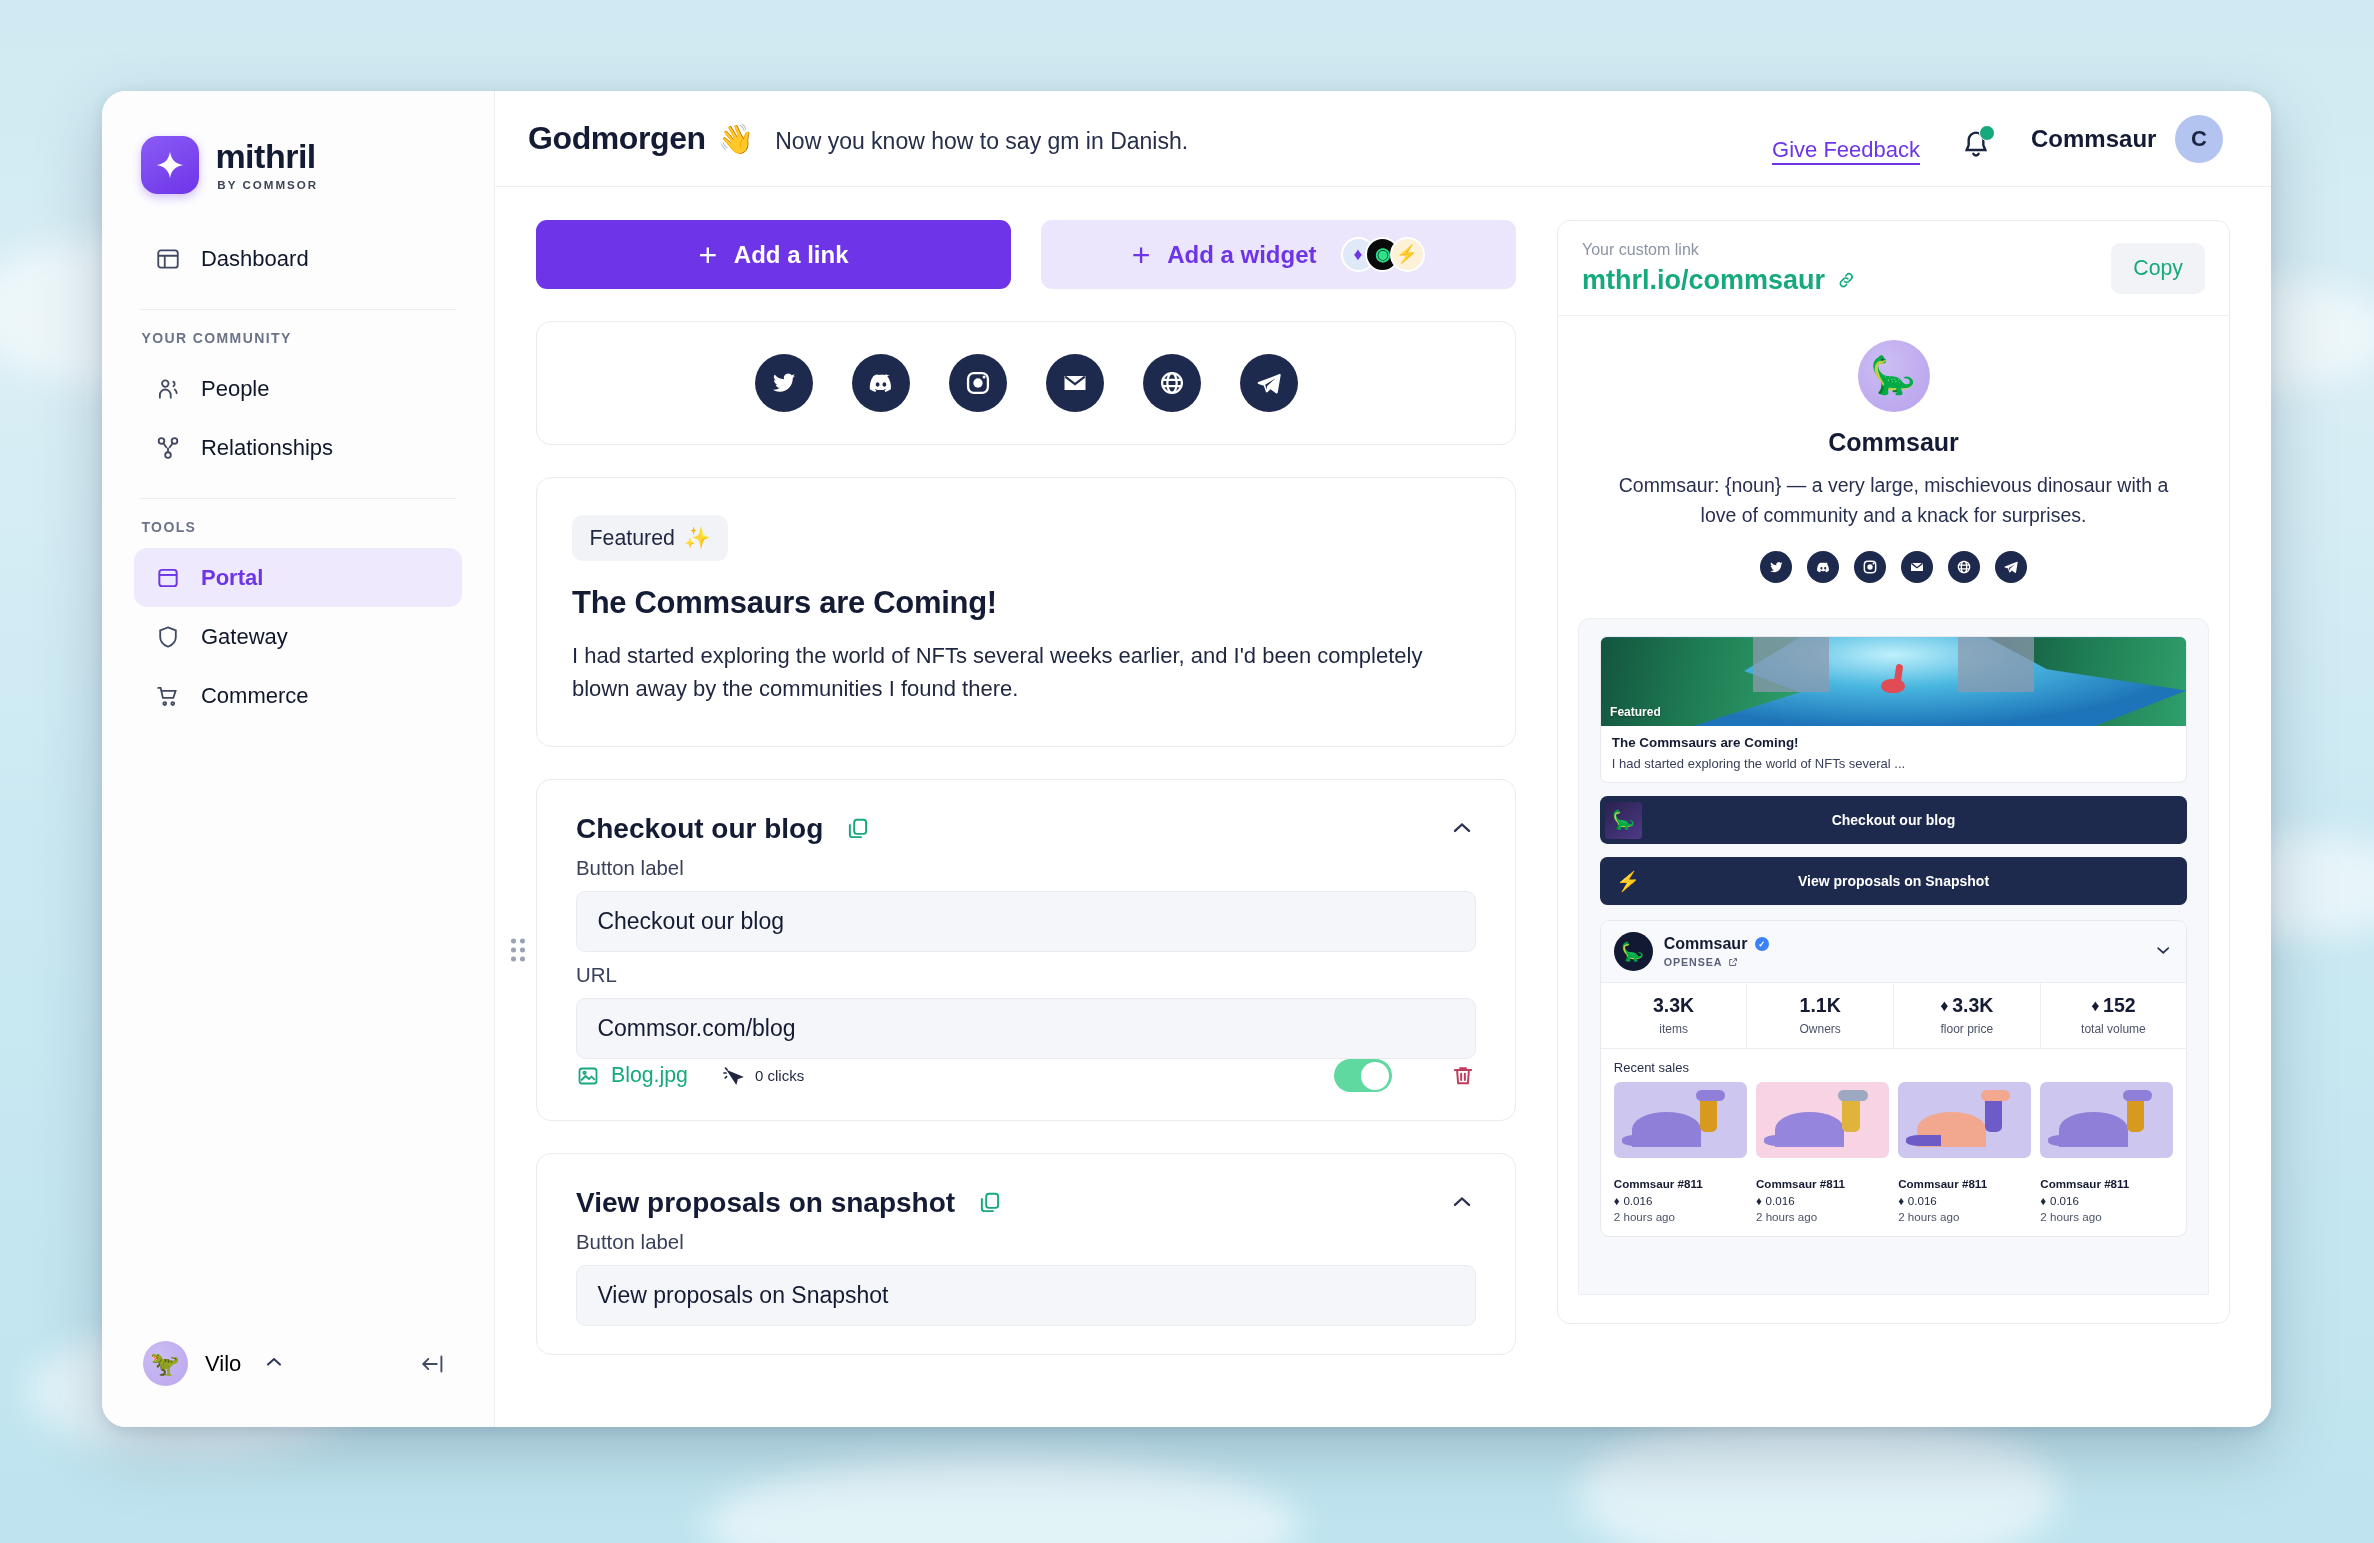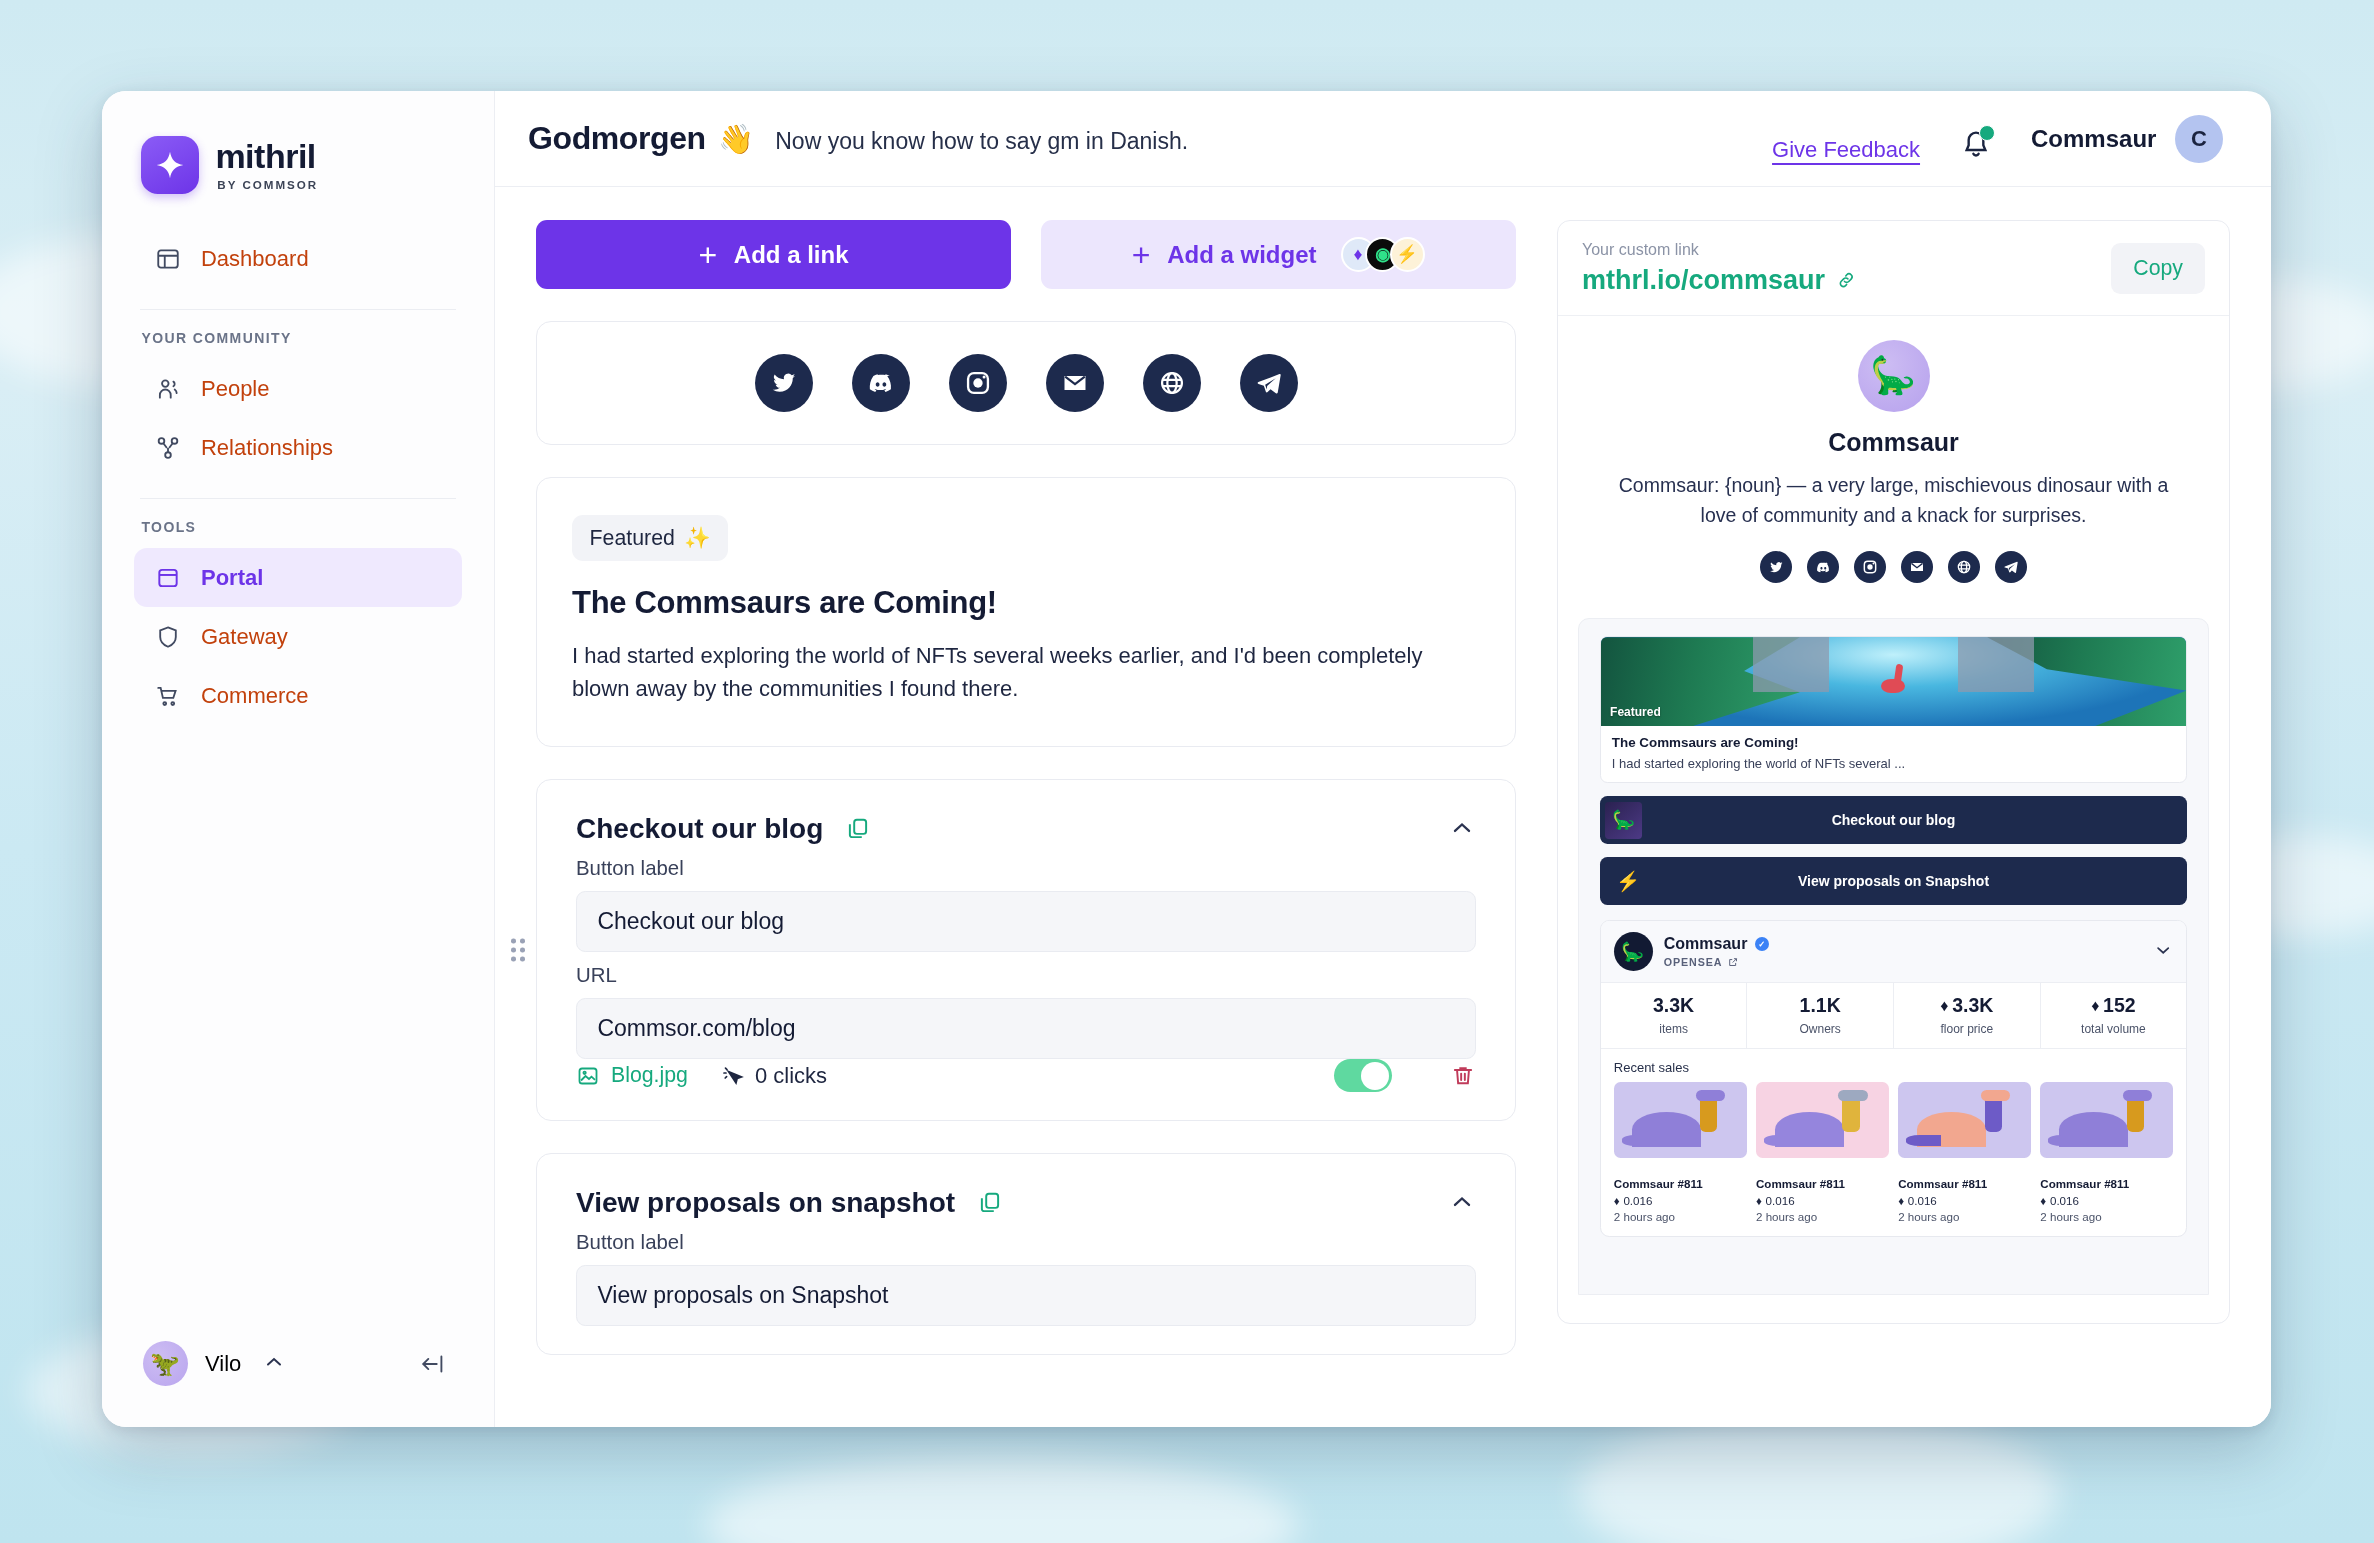--- a/index.html
+++ b/index.html
@@ -50,21 +50,21 @@
   }
   .brand-text { display: flex; flex-direction: column; line-height: 1; }
   .brand-name { font-size: 34px; font-weight: 700; color: #141b34; letter-spacing: -0.5px; }
   .brand-sub { font-size: 11.6px; font-weight: 600; color: #3b4356; letter-spacing: 2px; margin-top: 5.6px; margin-left: 1.9px; }
 
   .nav { margin-top: 32px; }
   .nav-item {
     display: flex; align-items: center; gap: 18.6px;
     height: 59px; padding: 0 20.4px;
     border-radius: 13px;
-    color: #c2410c; font-size: 22px; font-weight: 500;
+    color: #0f172a; font-size: 22px; font-weight: 500;
     cursor: pointer;
   }
   .nav-item .ico { width: 28px; height: 28px; display:flex; align-items:center; justify-content:center; flex:0 0 28px; }
   .nav-item.active { background: #efe9fe; color: #6d34e8; font-weight: 600; }
   .nav-item.active .ico svg { stroke: #6d34e8; }
 
   .divider { height: 0.9px; background: #ebedf2; margin: 20.4px 5.6px; }
   .section-label {
     font-size: 14px; font-weight: 700; letter-spacing: 1.4px;
     color: #6a7388; padding: 0 7.4px; margin-bottom: 13px; text-transform: uppercase;
@@ -185,21 +185,21 @@
   .collapse-chev { margin-left:auto; cursor:pointer; color:#2b3350; }
   .f-label { font-size: 20.4px; color:#39415a; margin-top: 12px; margin-bottom: 11px; }
   .f-input {
     width: 100%; height: 61px; border-radius: 9.3px;
     background:#f5f6f9; border:0.9px solid #e9ebf1;
     font-size: 23px; color:#141b34; padding: 0 20.4px;
     font-family: inherit;
   }
   .link-foot { display:flex; align-items:center; gap: 32px; }
   .file-chip { display:flex; align-items:center; gap: 11px; color:#16a97e; font-size: 21.3px; cursor:pointer; }
-  .clicks { display:flex; align-items:center; gap: 11px; color:#1e2640; font-size: 22px; }
+  .clicks { display:flex; align-items:center; gap: 11px; color:#1e2640; font-size: 15px; }
   .toggle {
     margin-left:auto; width: 58px; height: 33px; border-radius: 18.6px;
     background:#5fd9a0; position:relative; cursor:pointer;
   }
   .toggle i { position:absolute; right:2.8px; top:2.8px; width:28px; height:28px; border-radius:50%; background:#fff; display:block; }
   .trash { margin-left: 26px; cursor:pointer; display:flex; }
 
   
   .preview-col { width: 714px; flex: 0 0 714px; padding: 33px 41px 0 0; }
   .preview-panel {

